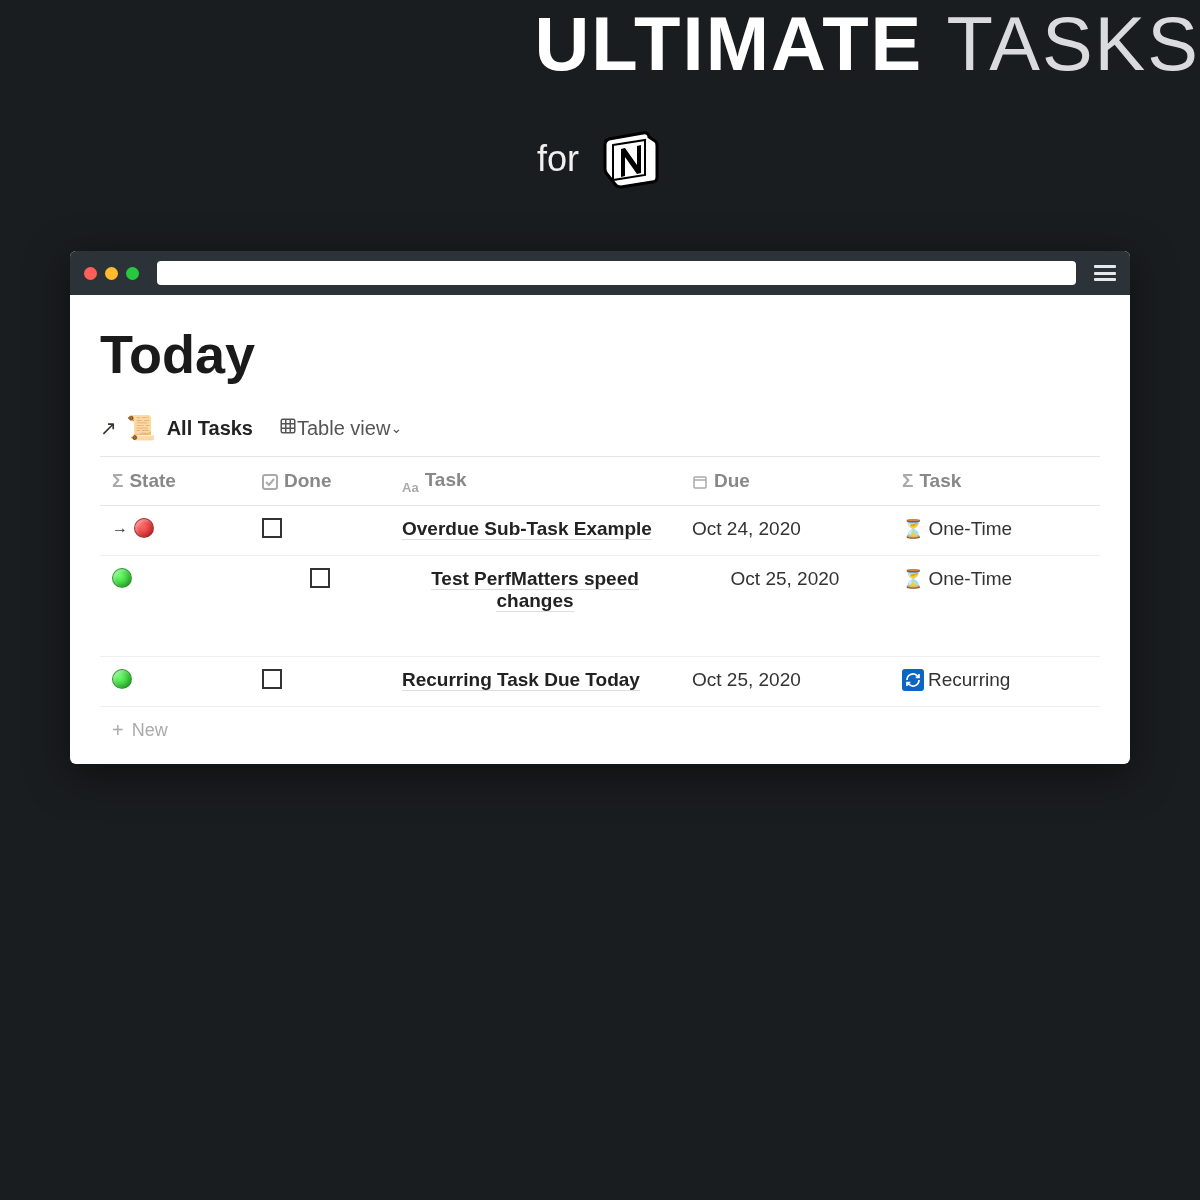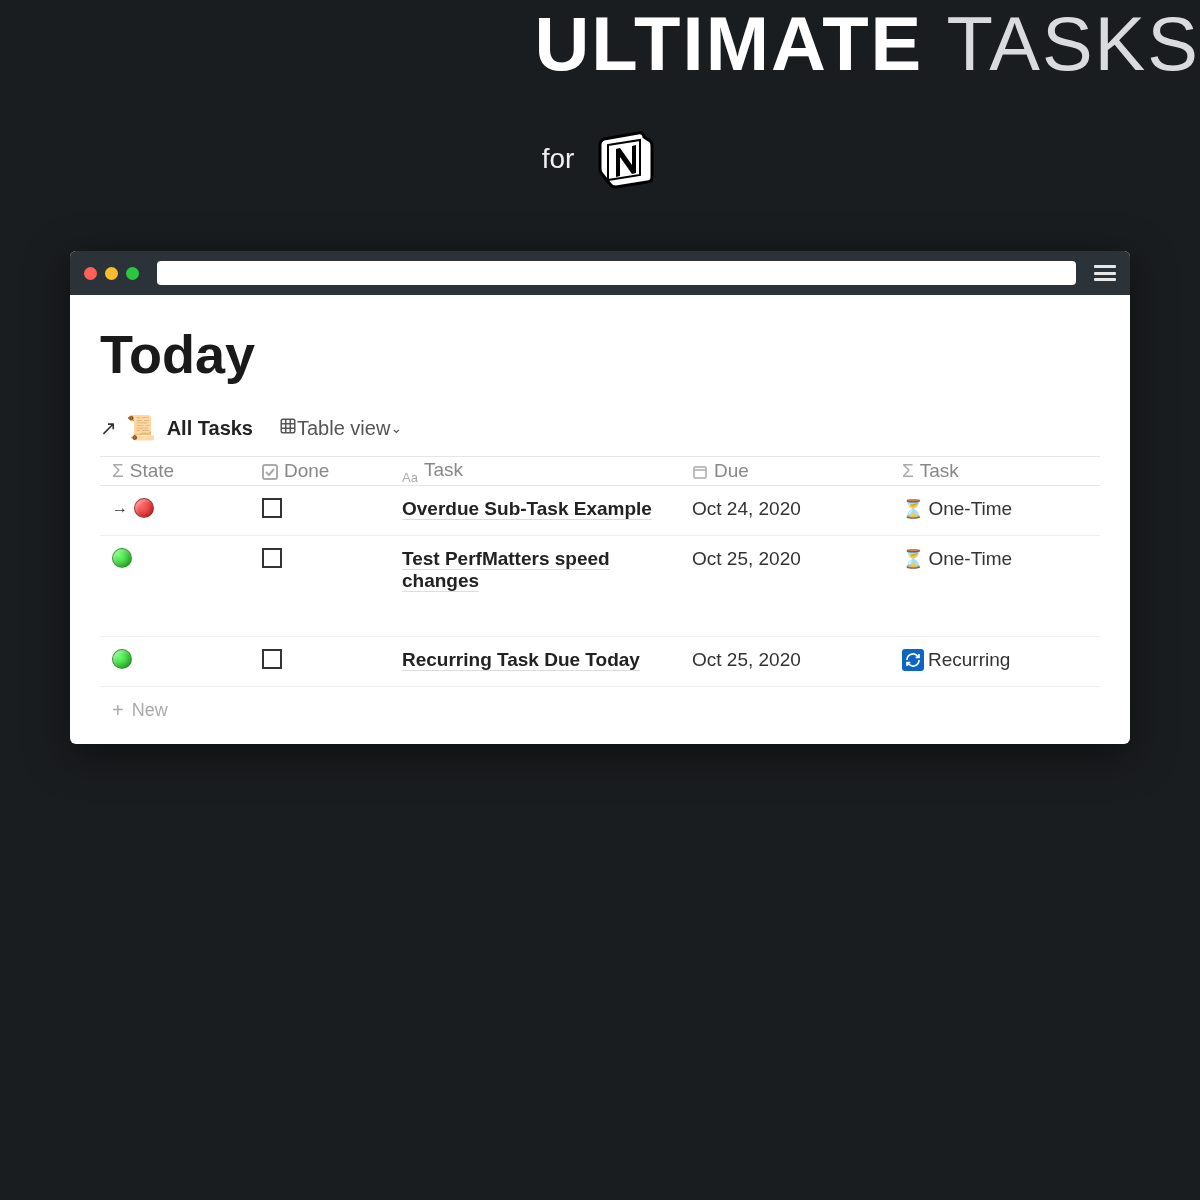--- a/index.html
+++ b/index.html
@@ -7,21 +7,21 @@
     width: 1200px; height: 1200px;
     background: #1a1d1f;
     font-family: -apple-system, BlinkMacSystemFont, "Segoe UI", Helvetica, Arial, sans-serif;
     color: #fff;
     overflow: hidden;
   }
   .hero { text-align: right; }
   .hero h1 { font-size: 76px; letter-spacing: 2px; }
   .hero h1 .bold { font-weight: 800; color: #fff; }
   .hero h1 .thin { font-weight: 200; color: #d9dbdd; }
-  .subline { margin-top: 40px; font-size: 28px; font-weight: 300; color: #f0f0f0; display: flex; align-items: center; justify-content: center; gap: 20px; }
+  .subline { margin-top: 40px; font-size: 36px; font-weight: 300; color: #f0f0f0; display: flex; align-items: center; justify-content: center; gap: 20px; }
   .notion-logo {
     width: 64px; height: 64px;
     display: inline-block;
   }
   .notion-logo svg { width: 100%; height: 100%; }
 
   .browser {
     margin: 60px auto 0; width: 1060px;
     background: #fff; color: #37352f;
     border-radius: 6px; overflow: hidden;
@@ -47,22 +47,22 @@
   .db-header { display: flex; align-items: center; gap: 10px; margin-bottom: 14px; color: #37352f; }
   .db-header .arrow-out { font-size: 20px; }
   .scroll-emoji { font-size: 24px; }
   .db-title { font-size: 20px; font-weight: 700; color: #222; }
   .view-switch { display: flex; align-items: center; margin-left: 16px; color: #555; font-size: 20px; }
   .grid-icon svg { width: 18px; height: 18px; }
   .chev { font-size: 14px; }
 
   table.tasks { width: 100%; border-collapse: collapse; font-size: 19px; }
   table.tasks th {
-    text-align: left; font-weight: 400; color: #888;
-    padding: 0 12px;
+    text-align: left; font-weight: 700; color: #888;
+    padding: 10px 12px;
     border-top: 1px solid #e6e6e4; border-bottom: 1px solid #e6e6e4;
     background: #fafafa00;
   }
   table.tasks th .hicon { margin-right: 6px; color: #aaa; display:inline-flex; vertical-align: middle;}
   table.tasks td {
     padding: 12px 12px;
     border-bottom: 1px solid #eee;
     vertical-align: top;
     color: #333;
   }
@@ -92,21 +92,21 @@
   .newrow { color: #aaa; padding: 12px; font-size: 18px; display:flex; align-items:center; gap:8px;}
   .plus { font-size: 20px; }
 
   .col-state { width: 150px; }
   .col-done { width: 140px; }
   .col-task { width: auto; }
   .col-due  { width: 210px; }
   .col-type { width: 210px; }
 
   
-  tr.tall td { padding-bottom: 44px; }
+  tr.tall td { padding-bottom: 44px; text-align: center; }
 </style>
 </head>
 <body>
 
 <div class="hero">
   <h1>
     <span class="bold">ULTIMATE</span>
     <span class="thin">TASKS</span>
   </h1>
   <div class="subline">

